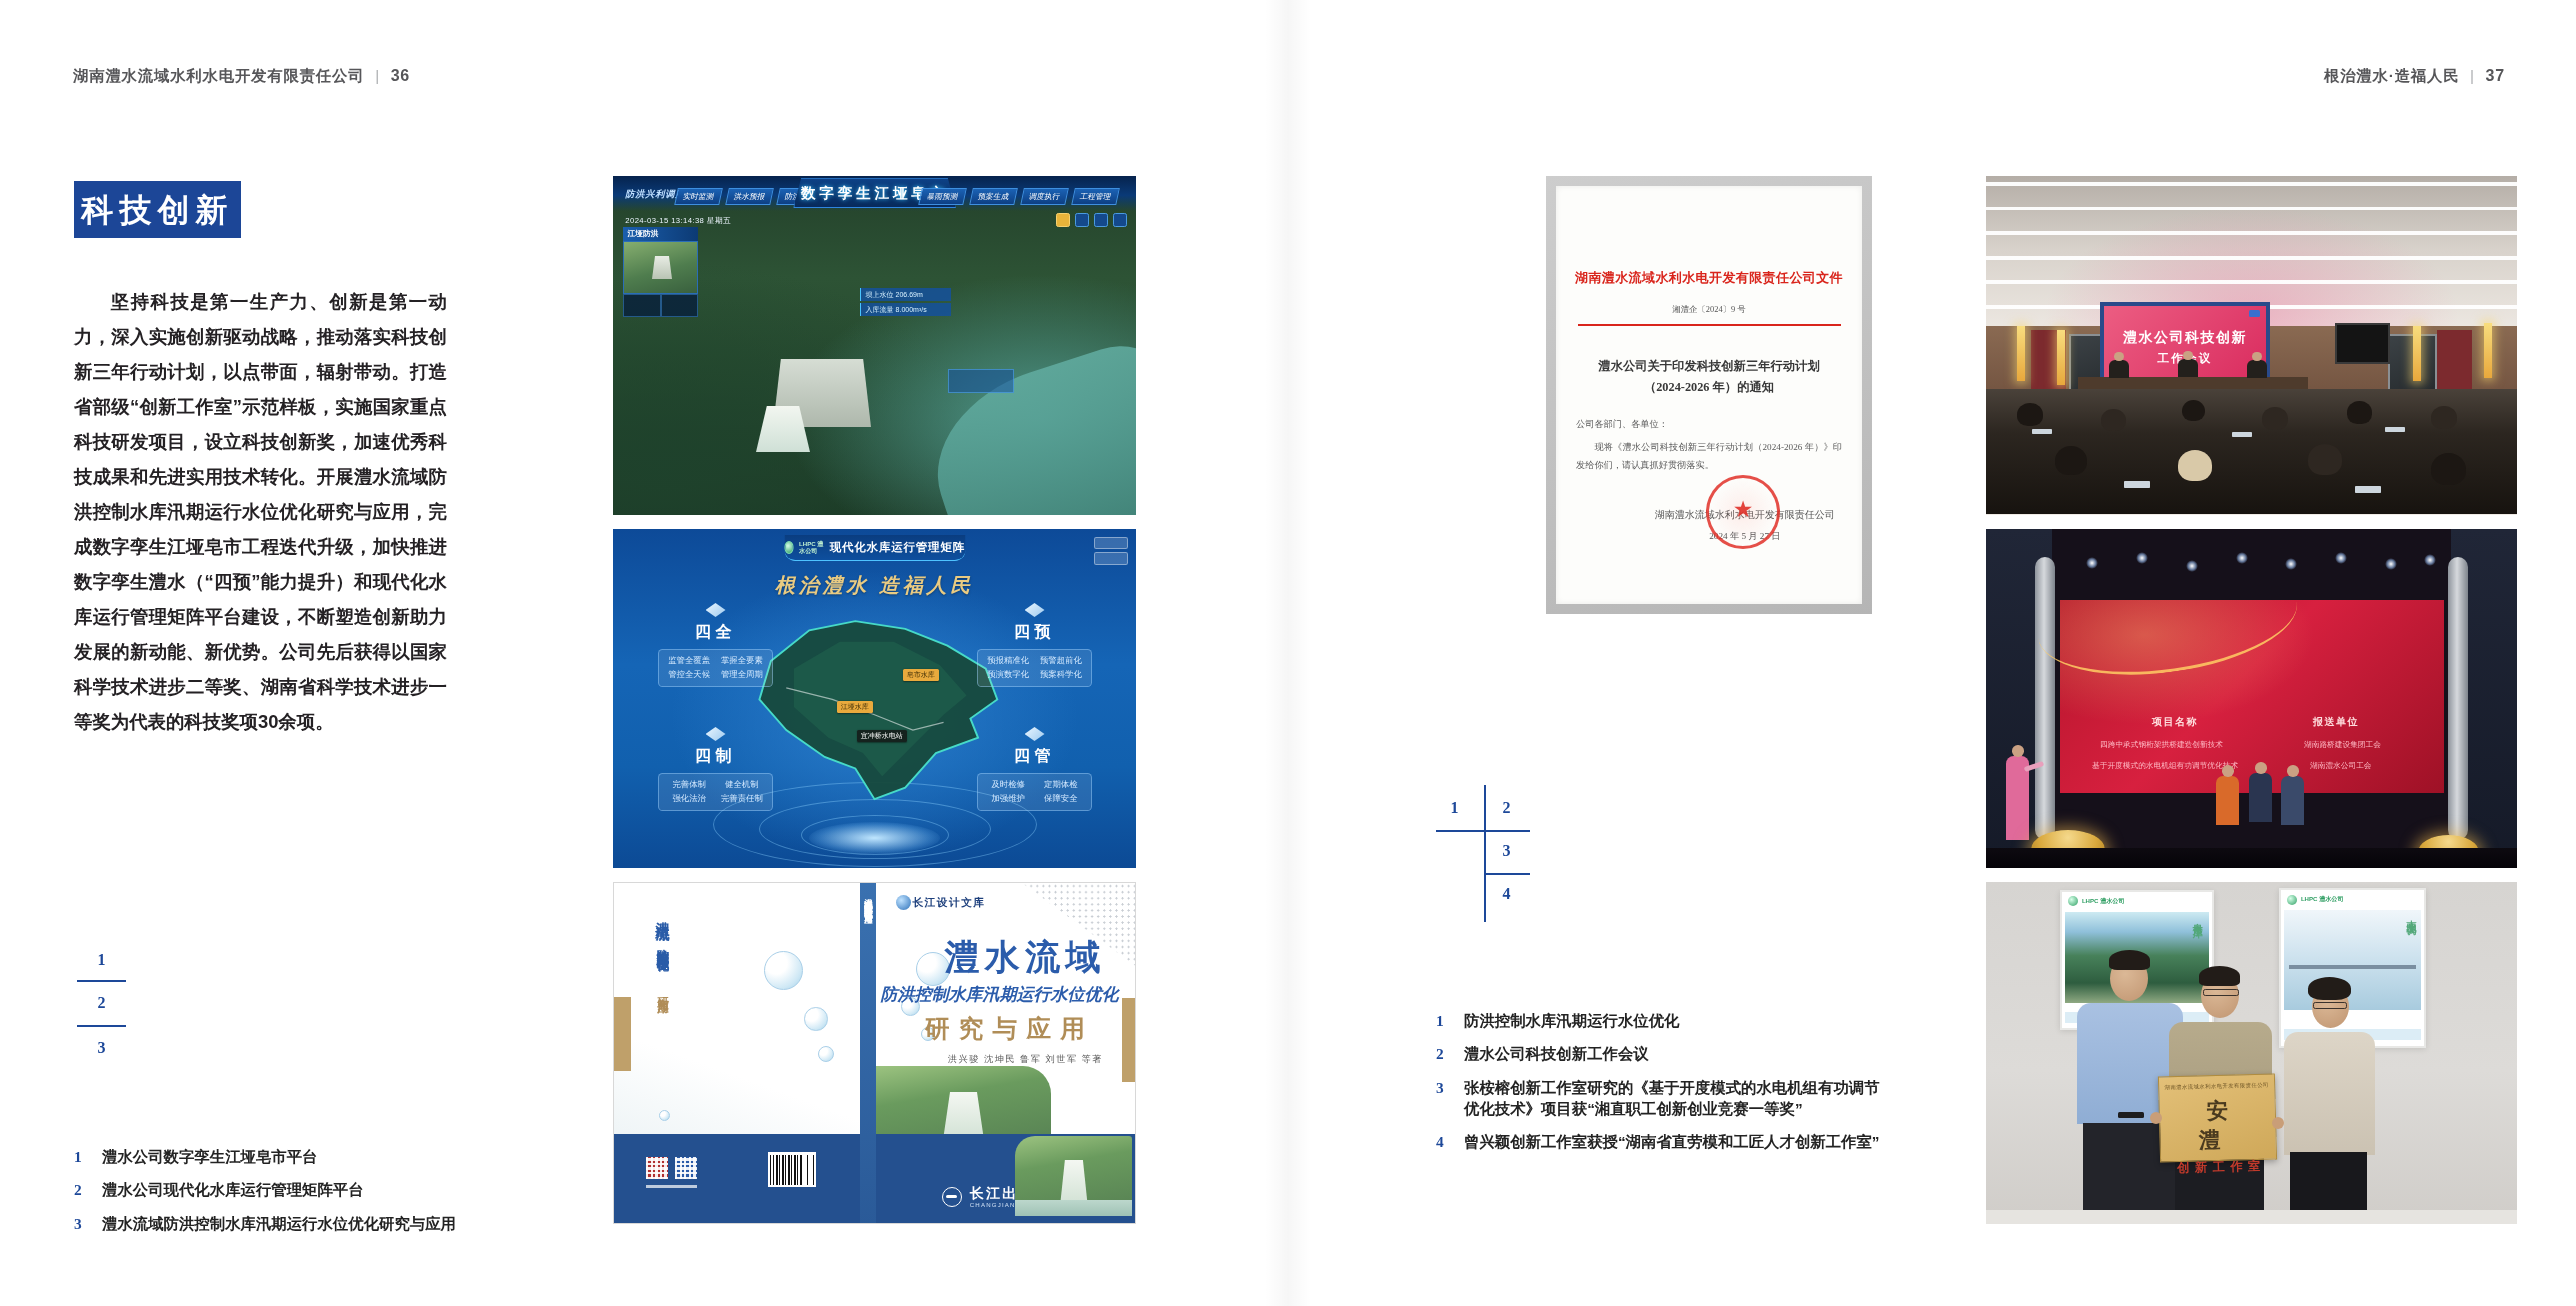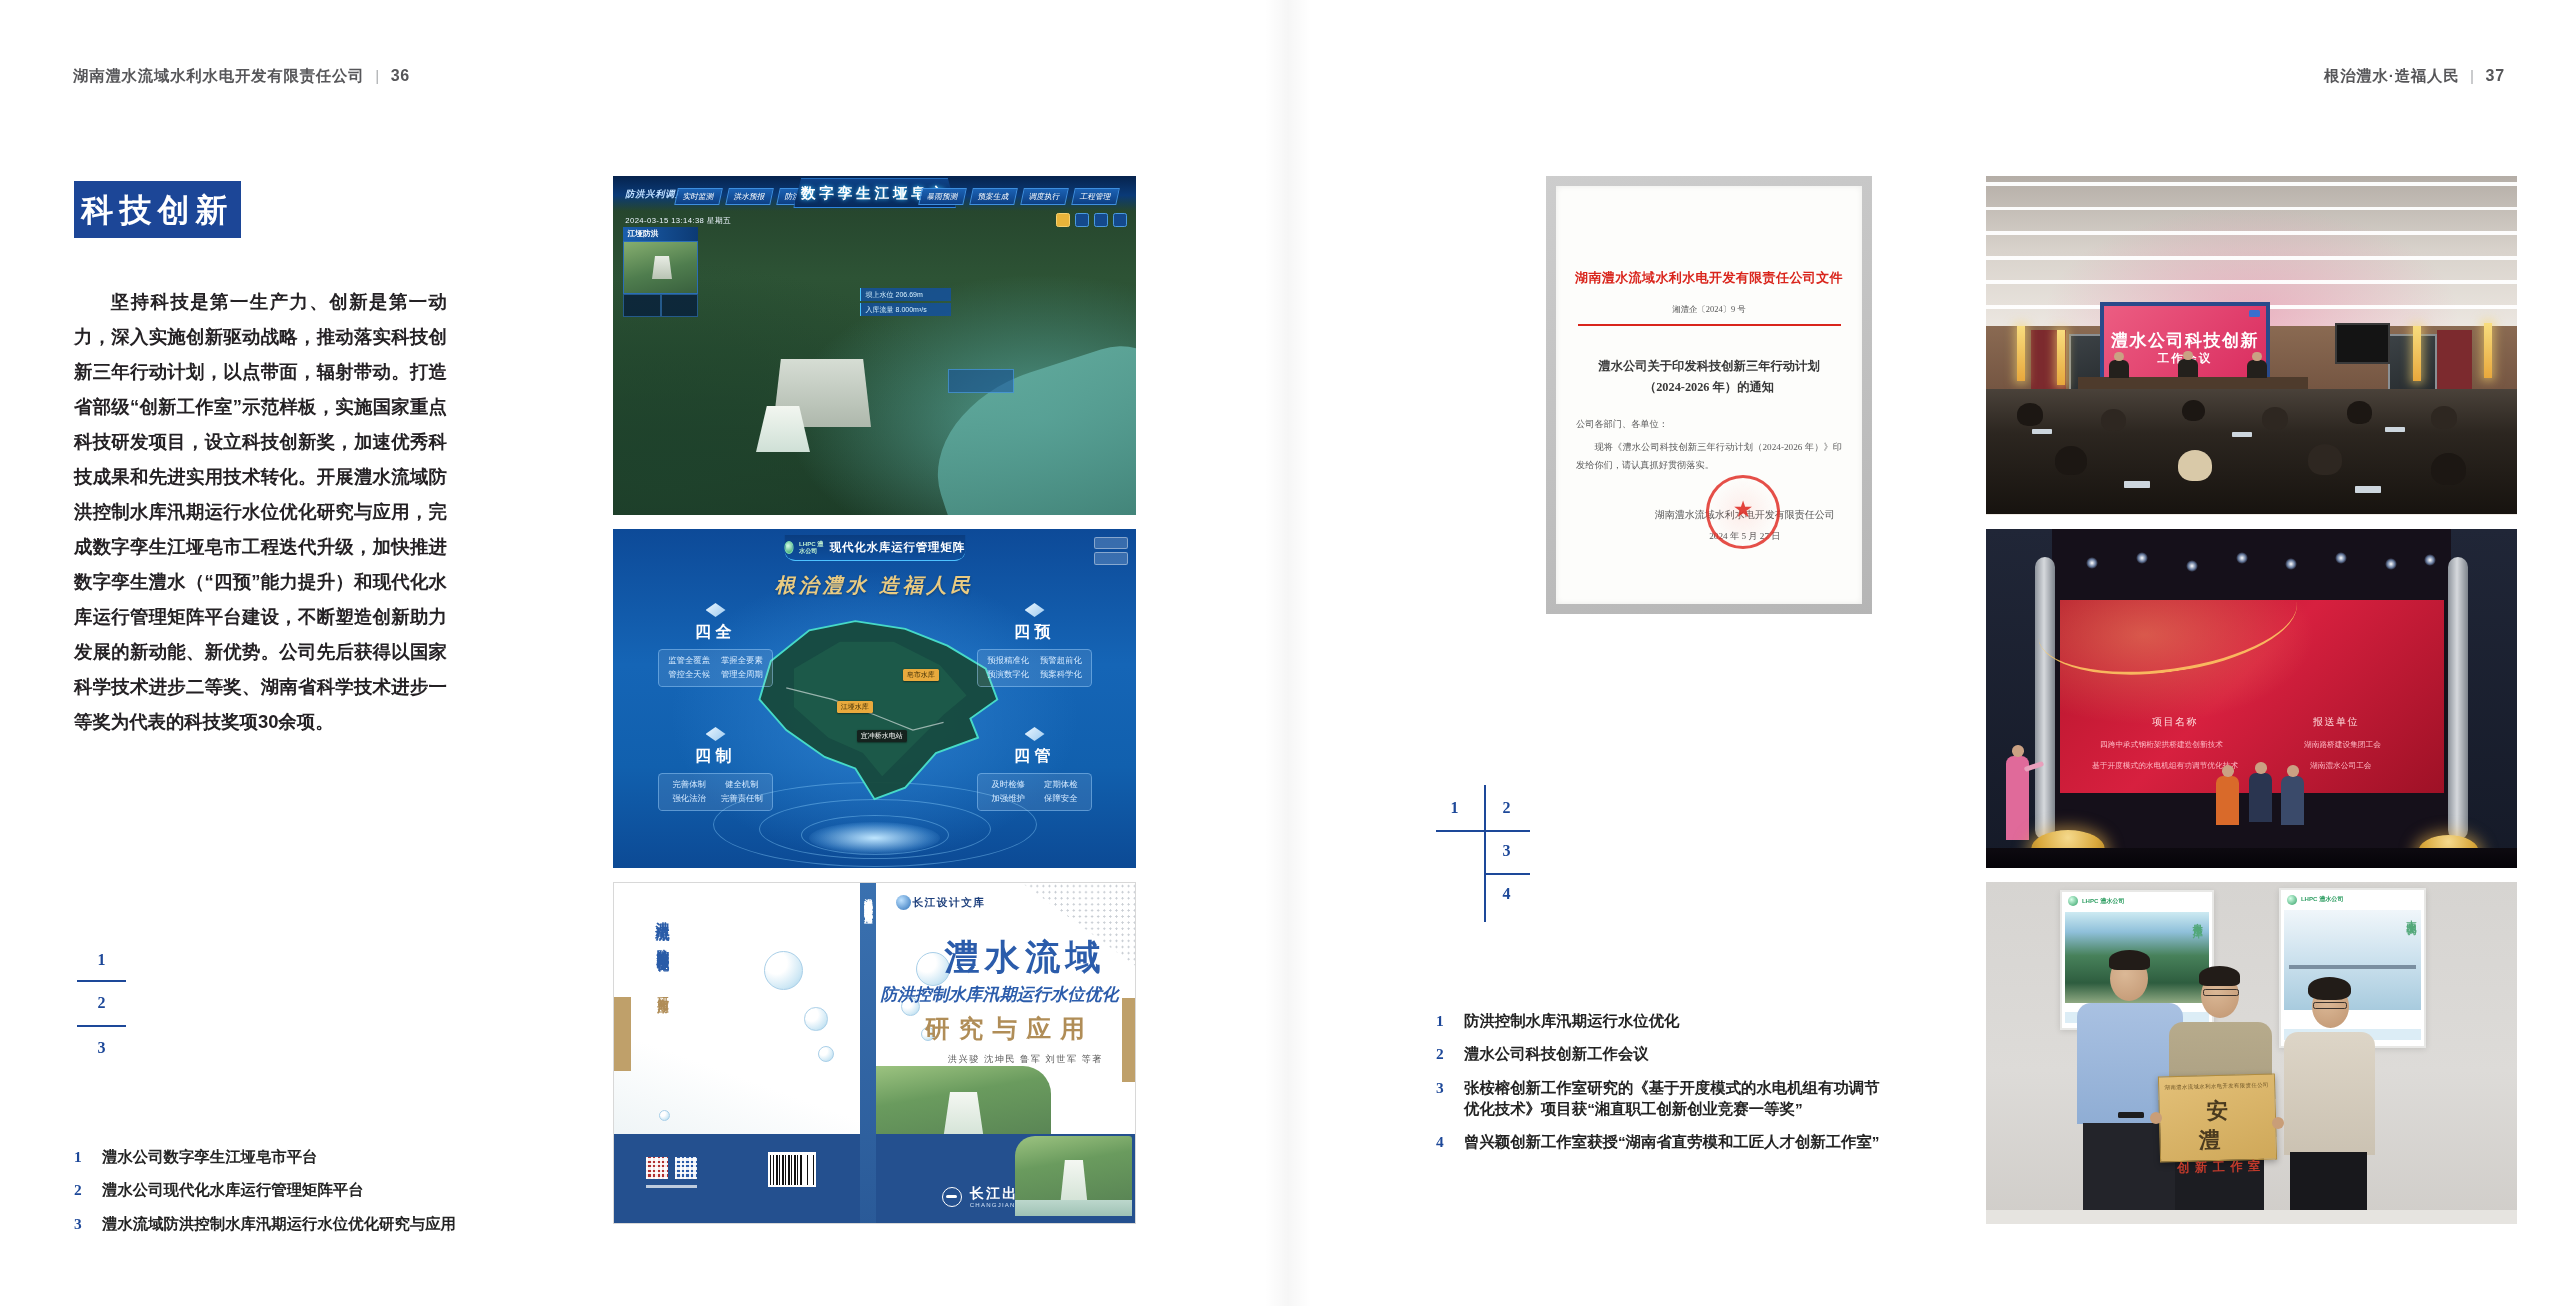--- a/index.html
+++ b/index.html
@@ -125,21 +125,21 @@
   .m-ceil{position:absolute;left:0;top:0;width:100%;height:163px;
      background:radial-gradient(ellipse at 50% 85%,rgba(235,120,160,.45) 0%,rgba(235,120,160,0) 55%),
      linear-gradient(180deg,#b4ada6 0%,#d8d2cb 45%,#efeae4 100%)}
   .m-strips{position:absolute;left:0;top:6.1px;width:100%;height:150px;
      background:repeating-linear-gradient(180deg,rgba(255,255,255,.95) 0 3.8px,rgba(255,255,255,0) 3.8px 24.6px)}
   .m-wall{position:absolute;top:150px;height:84px;background:linear-gradient(180deg,#8a6a52,#6e4f3d)}
   .m-red{position:absolute;top:154px;width:35px;height:74px;background:#7c2a2e}
   .m-glass{position:absolute;top:158px;width:45px;height:66px;background:linear-gradient(160deg,#3c4246,#23282b);border:2.3px solid #8a8f93}
   .m-screenframe{position:absolute;left:114px;top:126px;width:170px;height:86px;background:#2a4a8a;padding:3.8px;box-sizing:border-box}
   .m-screen{width:100%;height:100%;background:linear-gradient(135deg,#ec5d82,#d92b5e);position:relative;text-align:center}
-  .m-s1{position:absolute;left:0;width:100%;top:23px;color:#fff;font-weight:bold;font-size:17px;letter-spacing:1.5px}
+  .m-s1{position:absolute;left:0;width:100%;top:23px;color:#fff;font-weight:bold;font-size:14px;letter-spacing:1.5px}
   .m-s2{position:absolute;left:0;width:100%;top:45px;color:#fff;font-weight:bold;font-size:11.5px;letter-spacing:2.3px}
   .m-logo{position:absolute;right:6.1px;top:4.6px;width:10.7px;height:7px;background:#3a6fd0;border-radius:1.5px}
   .m-tv{position:absolute;left:349px;top:147px;width:51px;height:37px;background:#141414;border:2.3px solid #3a3a3a}
   .m-lamp{position:absolute;width:7.7px;height:55px;background:linear-gradient(#f8dd7e,#e8a83c);box-shadow:0 0 9.2px 3.1px rgba(248,214,110,.55)}
   .m-aud{position:absolute;left:0;top:213px;width:100%;height:125px;background:linear-gradient(180deg,#4a423a 0%,#2c2620 35%,#17130f 100%)}
   .m-table{position:absolute;left:92px;top:201px;width:230px;height:14px;background:#4e3b2c}
   .mh{position:absolute;border-radius:50% 50% 42% 42%;background:#1c1713}
   .mh.l{background:#2e2721}
   .m-paper{position:absolute;width:20px;height:5.4px;background:#cdd6de;border-radius:0.8px}
   .m-fig{position:absolute;width:20px;height:18.4px;background:#23201c;border-radius:6.1px 6.1px 0 0}
@@ -149,21 +149,21 @@
   .a-side{position:absolute;top:0;height:100%;width:66px;background:linear-gradient(180deg,#202637,#151a28)}
   .a-frame{position:absolute;top:28px;width:20px;height:283px;border-radius:10.7px;background:linear-gradient(90deg,#8e949c,#d6d9dd 45%,#7e848c)}
   .spot{position:absolute;width:12.3px;height:12.3px;border-radius:50%;background:radial-gradient(circle,#ffffff 0%,rgba(160,200,255,.55) 45%,rgba(160,200,255,0) 70%)}
   .a-screen{position:absolute;left:74px;top:71px;width:384px;height:193px;
      background:radial-gradient(ellipse at 22% 18%,rgba(255,205,120,.35) 0%,rgba(255,205,120,0) 40%),
      linear-gradient(135deg,#b5152b 0%,#d7203f 45%,#9e1126 100%)}
   .a-streak{position:absolute;left:-23px;top:-31px;width:261px;height:100px;border-radius:50%;
      border-bottom:3.1px solid rgba(255,205,100,.85);transform:rotate(-8deg)}
   .a-prize{position:absolute;left:0;width:100%;top:46px;text-align:center;font-family:"Liberation Serif",serif;
      font-size:35px;font-weight:bold;color:#f3d98b;letter-spacing:10.7px;text-shadow:0 1.5px 4.6px rgba(90,10,20,.8)}
-  .a-h{position:absolute;font-size:10px;color:#ffdede;font-weight:normal;letter-spacing:1.5px}
+  .a-h{position:absolute;font-size:10px;color:#ffdede;font-weight:bold;letter-spacing:1.5px}
   .a-r{position:absolute;font-size:7.7px;color:#ffb9c4;white-space:nowrap}
   .a-person{position:absolute;width:23px;height:49px;border-radius:7px 7px 0 0}
   .a-person i{position:absolute;left:6.1px;top:-10.7px;width:11.5px;height:11.5px;border-radius:50%;background:#caa183}
   .a-host{position:absolute;left:20px;top:227px;width:23px;height:84px;background:#e06a9a;border-radius:7.7px 7.7px 0 0}
   .a-host i{position:absolute;left:6.1px;top:-10.7px;width:11.5px;height:11.5px;border-radius:50%;background:#caa183}
   .a-host b{position:absolute;left:18.4px;top:7.7px;width:20px;height:5.4px;background:#e8a0bc;transform:rotate(-18deg);border-radius:3.1px}
   .a-pod{position:absolute;border-radius:50% 50% 6.1px 6.1px;background:radial-gradient(circle at 50% 20%,#f5d98c,#d9a83c 60%,#a87a20);box-shadow:0 0 14px 4.6px rgba(233,180,80,.5)}
   .a-floor{position:absolute;left:0;bottom:0;width:100%;height:20px;background:linear-gradient(180deg,#0d0a10,#050308)}
   
   .fg{background:linear-gradient(180deg,#d6d4d1 0%,#dddbd8 55%,#d0cdc9 100%)}

